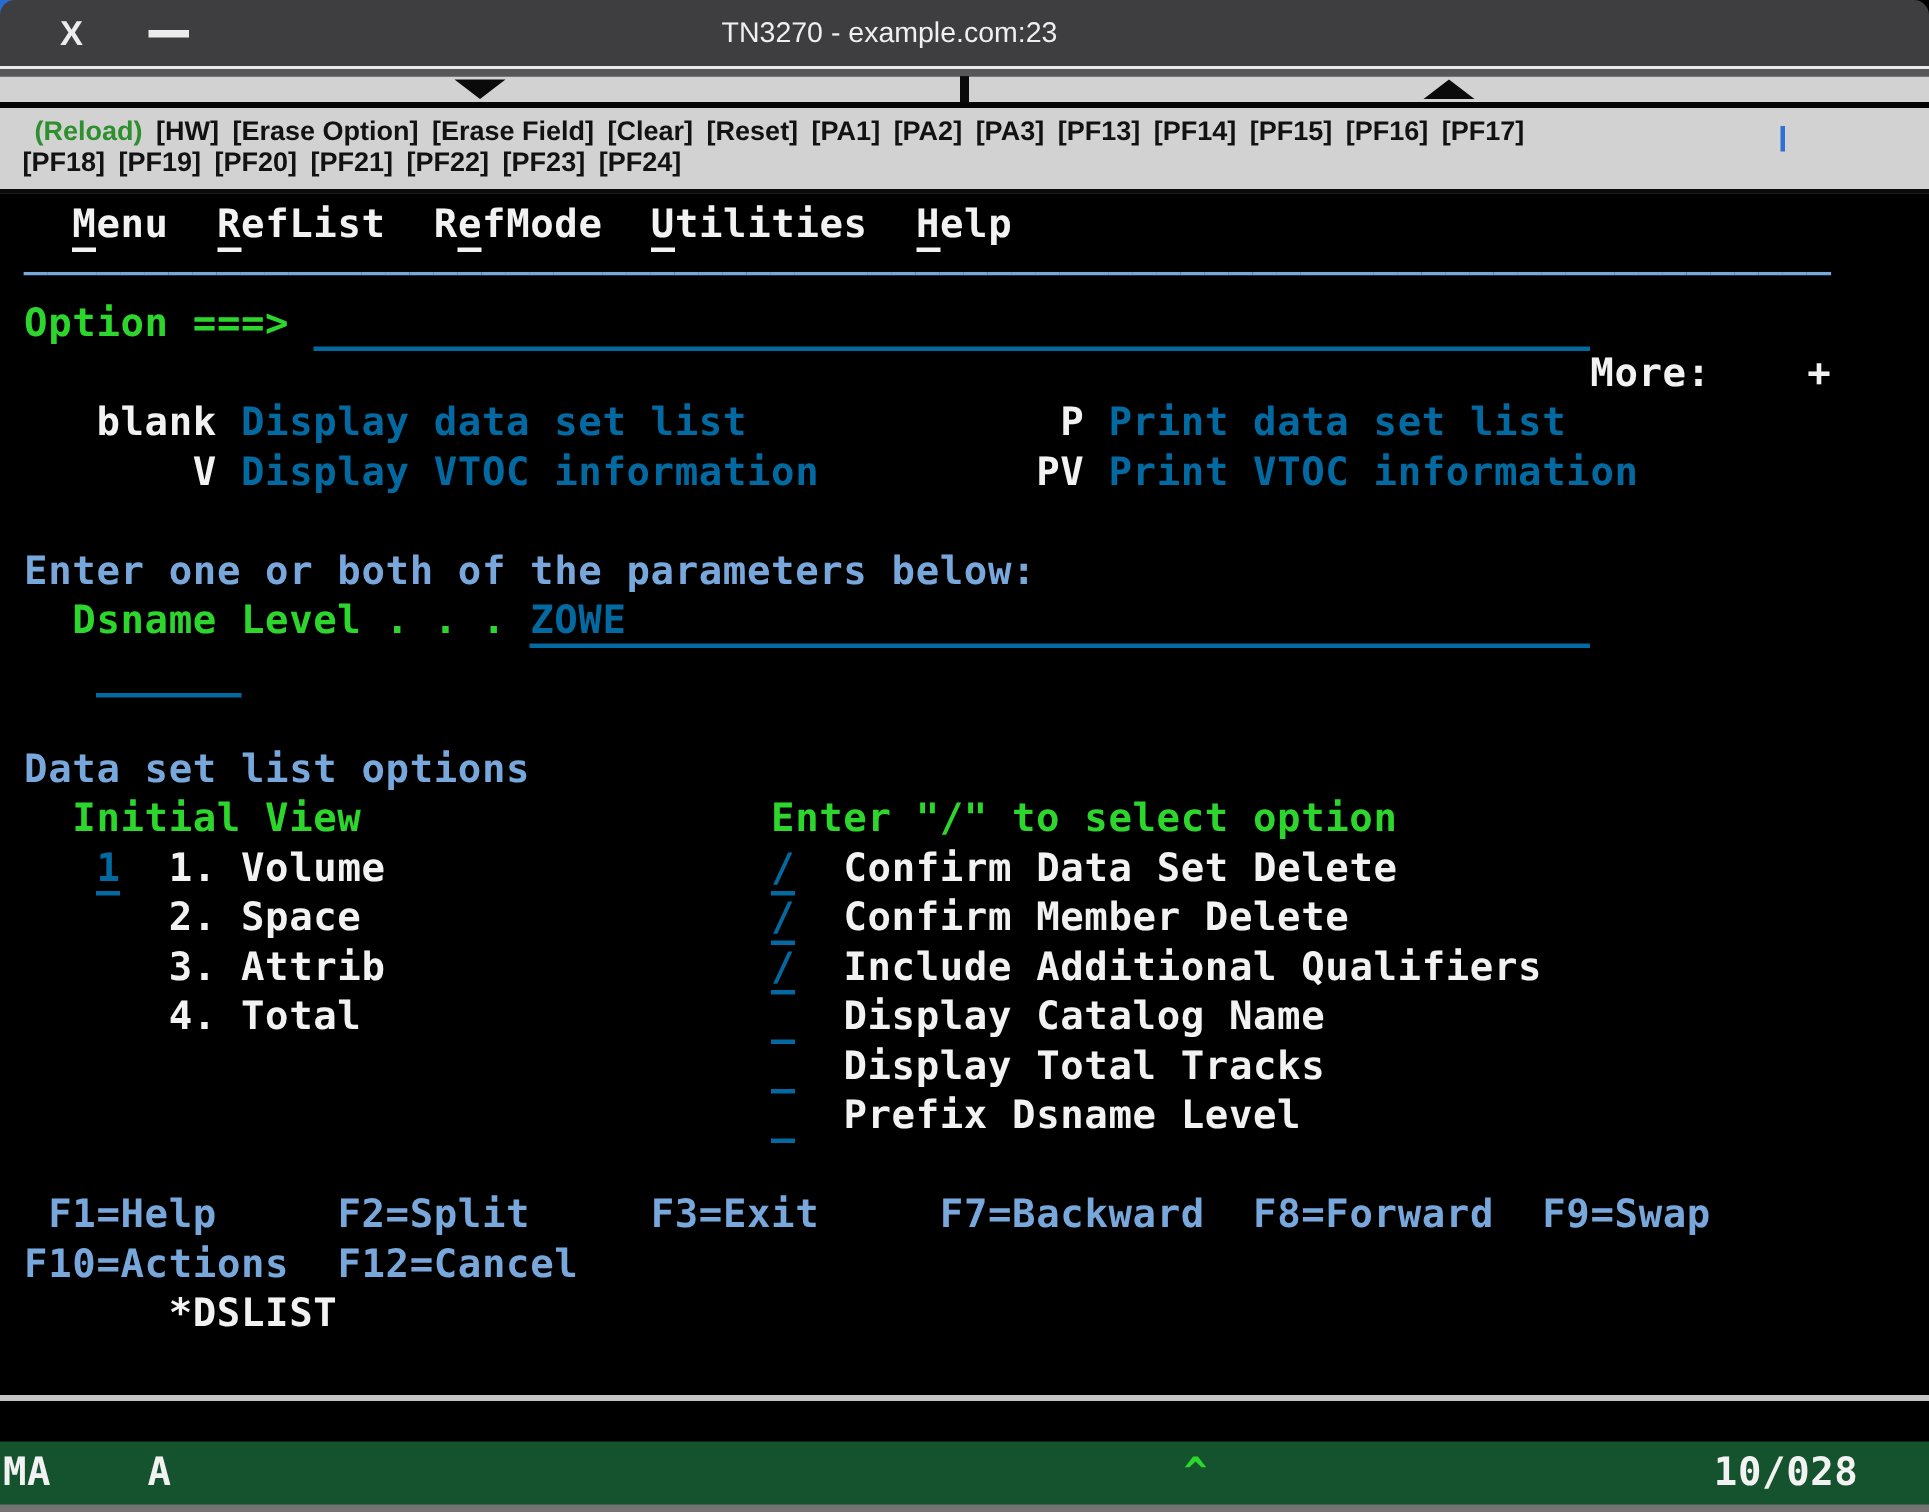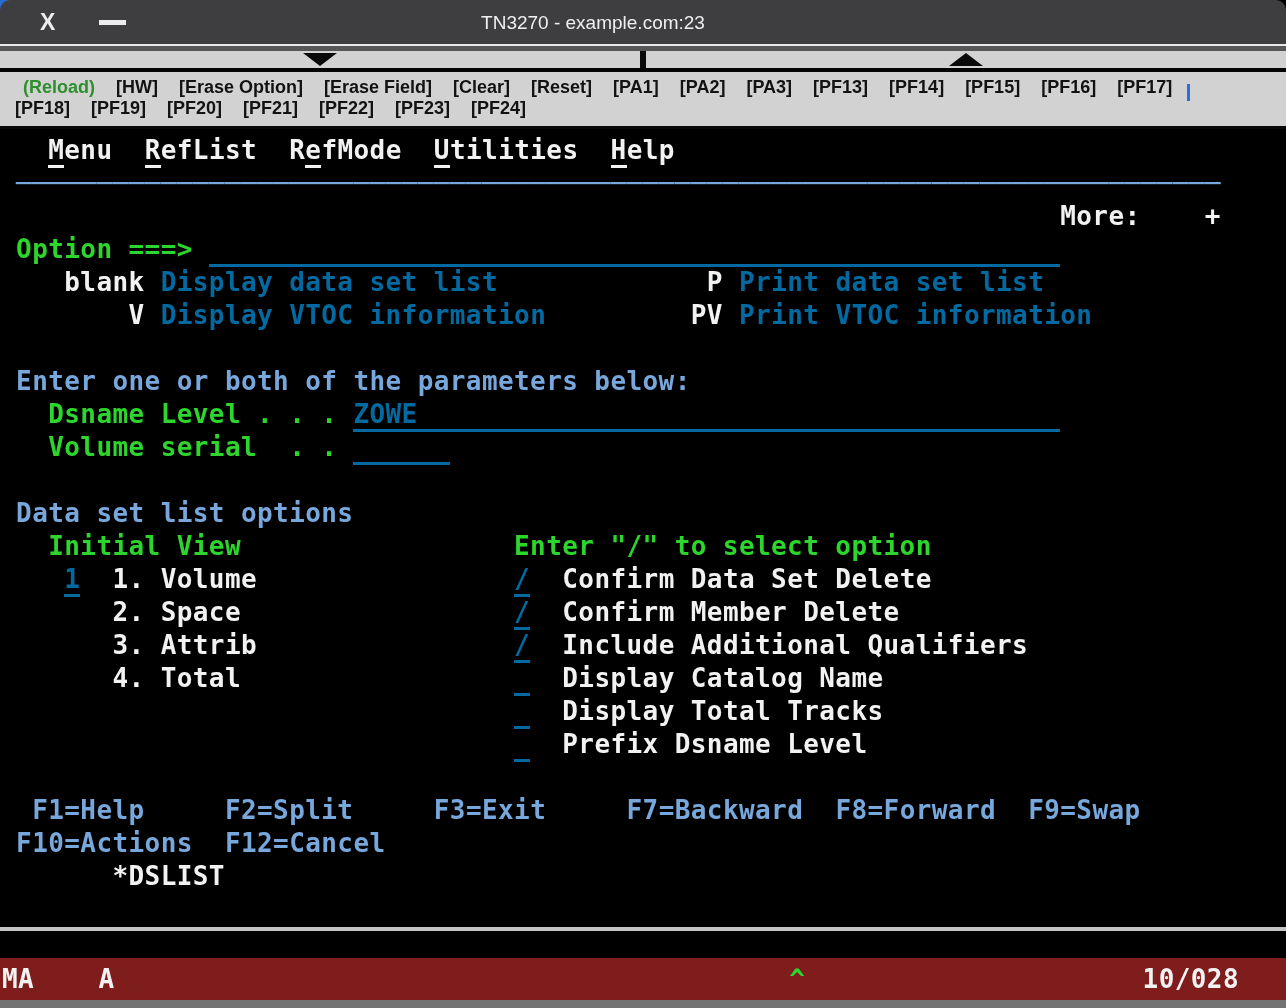--- a/index.html
+++ b/index.html
@@ -22,39 +22,39 @@
   .drawerbar{height:17px;display:flex;background:#0a0a0a;}
   .drawer{flex:1;background:#d2d2d2;position:relative;cursor:pointer;}
   .drawer-divider{width:6px;background:#0a0a0a;}
   .tri{position:absolute;left:50%;transform:translateX(-50%);width:0;height:0;
        border-left:17px solid transparent;border-right:17px solid transparent;}
   .tri-down{top:2px;border-top:13px solid #0a0a0a;}
   .tri-up{bottom:2px;border-bottom:13px solid #0a0a0a;}
   .black-sep{height:4px;background:#050505;}
   
   .toolbar{background:#d2d2d2;padding:5px 0 7px 0;border-bottom:3px solid #0a0a0a;}
-  .tb-row{display:flex;column-gap:21px;line-height:26px;padding-left:15px;
+  .tb-row{display:flex;column-gap:9px;line-height:26px;padding-left:15px;
           font:bold 18px "Liberation Sans",sans-serif;color:#121212;white-space:nowrap;align-items:flex-end;}
   .tb-row:first-child{padding-left:23px;}
   .tb-btn{cursor:pointer;}
   .tb-btn.green{color:#2d8f2d;}
   .toolbar-caret{position:absolute;left:1187px;top:84px;width:3px;height:17px;background:#2e6fd8;}
   
   .terminal{flex:1;background:#000;padding-top:5px;
             font-family:"DejaVu Sans Mono",monospace;font-weight:bold;font-size:26px;
             letter-spacing:0.41px;cursor:text;}
   .trow{height:33px;line-height:33px;white-space:pre;}
   .c-white{color:#f2f2f2;}
   .c-green{color:#2dd62d;}
   .c-blue{color:#78a7dc;}
   .c-turq{color:#0369a1;}
   .ul{border-bottom:3px solid;}
   
   .status-sep{height:4px;background:#c4c4c4;}
-  .statusbar{height:42px;background:#7f1d1d;border-bottom:8px solid #737373;
+  .statusbar{height:42px;background:#14532d;border-bottom:5px solid #737373;
              font-family:"DejaVu Sans Mono",monospace;font-weight:bold;font-size:26px;
              letter-spacing:0.41px;color:#ececec;margin-top:27px;}
   .srow{height:42px;line-height:42px;white-space:pre;padding-left:2px;}
 </style>
 </head>
 <body>
 
 <div class="window">
 
   <div class="titlebar-strip">
@@ -108,28 +108,28 @@
         <span class="tb-btn">[PF22]</span>
         <span class="tb-btn">[PF23]</span>
         <span class="tb-btn">[PF24]</span>
       </div>
     </div>
   <div class="toolbar-caret"></div>
 
   <div class="terminal">
       <div class="trow"><span class="c-white">   </span><span class="c-white ul">M</span><span class="c-white">enu</span><span class="c-white">  </span><span class="c-white ul">R</span><span class="c-white">efList</span><span class="c-white">  </span><span class="c-white">R</span><span class="c-white ul">e</span><span class="c-white">fMode</span><span class="c-white">  </span><span class="c-white ul">U</span><span class="c-white">tilities</span><span class="c-white">  </span><span class="c-white ul">H</span><span class="c-white">elp</span></div>
       <div class="trow"><span class="c-white"> </span><span class="c-blue">───────────────────────────────────────────────────────────────────────────</span></div>
+      <div class="trow"><span class="c-white"> </span><span class="c-green">Option ===&gt;</span><span class="c-white"> </span><span class="c-turq ul">                                                     </span></div>
       <div class="trow"><span class="c-white">                                                                  </span><span class="c-white">More:</span><span class="c-white">    </span><span class="c-white">+</span></div>
-      <div class="trow"><span class="c-white"> </span><span class="c-green">Option ===&gt;</span><span class="c-white"> </span><span class="c-turq ul">                                                     </span></div>
       <div class="trow"><span class="c-white">    </span><span class="c-white">blank</span><span class="c-white"> </span><span class="c-turq">Display data set list</span><span class="c-white">             </span><span class="c-white">P</span><span class="c-white"> </span><span class="c-turq">Print data set list</span></div>
       <div class="trow"><span class="c-white">        </span><span class="c-white">V</span><span class="c-white"> </span><span class="c-turq">Display VTOC information</span><span class="c-white">         </span><span class="c-white">PV</span><span class="c-white"> </span><span class="c-turq">Print VTOC information</span></div>
       <div class="trow"></div>
       <div class="trow"><span class="c-white"> </span><span class="c-blue">Enter one or both of the parameters below:</span></div>
       <div class="trow"><span class="c-white">   </span><span class="c-green">Dsname Level . . .</span><span class="c-white"> </span><span class="c-turq ul">ZOWE                                        </span></div>
-      <div class="trow"><span class="c-white">   </span><span class="c-green">Volume serial  . .</span><span class="c-white"> </span><span class="c-turq ul">      </span></div>
+      <div class="trow"><span class="c-white">   </span><span class="c-white"> </span><span class="c-turq ul">      </span></div>
       <div class="trow"></div>
       <div class="trow"><span class="c-white"> </span><span class="c-blue">Data set list options</span></div>
       <div class="trow"><span class="c-white">   </span><span class="c-green">Initial View</span><span class="c-white">                 </span><span class="c-green">Enter "/" to select option</span></div>
       <div class="trow"><span class="c-white">    </span><span class="c-turq ul">1</span><span class="c-white">  </span><span class="c-white">1. Volume</span><span class="c-white">                </span><span class="c-turq ul">/</span><span class="c-white">  </span><span class="c-white">Confirm Data Set Delete</span></div>
       <div class="trow"><span class="c-white">       </span><span class="c-white">2. Space</span><span class="c-white">                 </span><span class="c-turq ul">/</span><span class="c-white">  </span><span class="c-white">Confirm Member Delete</span></div>
       <div class="trow"><span class="c-white">       </span><span class="c-white">3. Attrib</span><span class="c-white">                </span><span class="c-turq ul">/</span><span class="c-white">  </span><span class="c-white">Include Additional Qualifiers</span></div>
       <div class="trow"><span class="c-white">       </span><span class="c-white">4. Total</span><span class="c-white">                 </span><span class="c-turq ul"> </span><span class="c-white">  </span><span class="c-white">Display Catalog Name</span></div>
       <div class="trow"><span class="c-white">                                </span><span class="c-turq ul"> </span><span class="c-white">  </span><span class="c-white">Display Total Tracks</span></div>
       <div class="trow"><span class="c-white">                                </span><span class="c-turq ul"> </span><span class="c-white">  </span><span class="c-white">Prefix Dsname Level</span></div>
       <div class="trow"></div>

